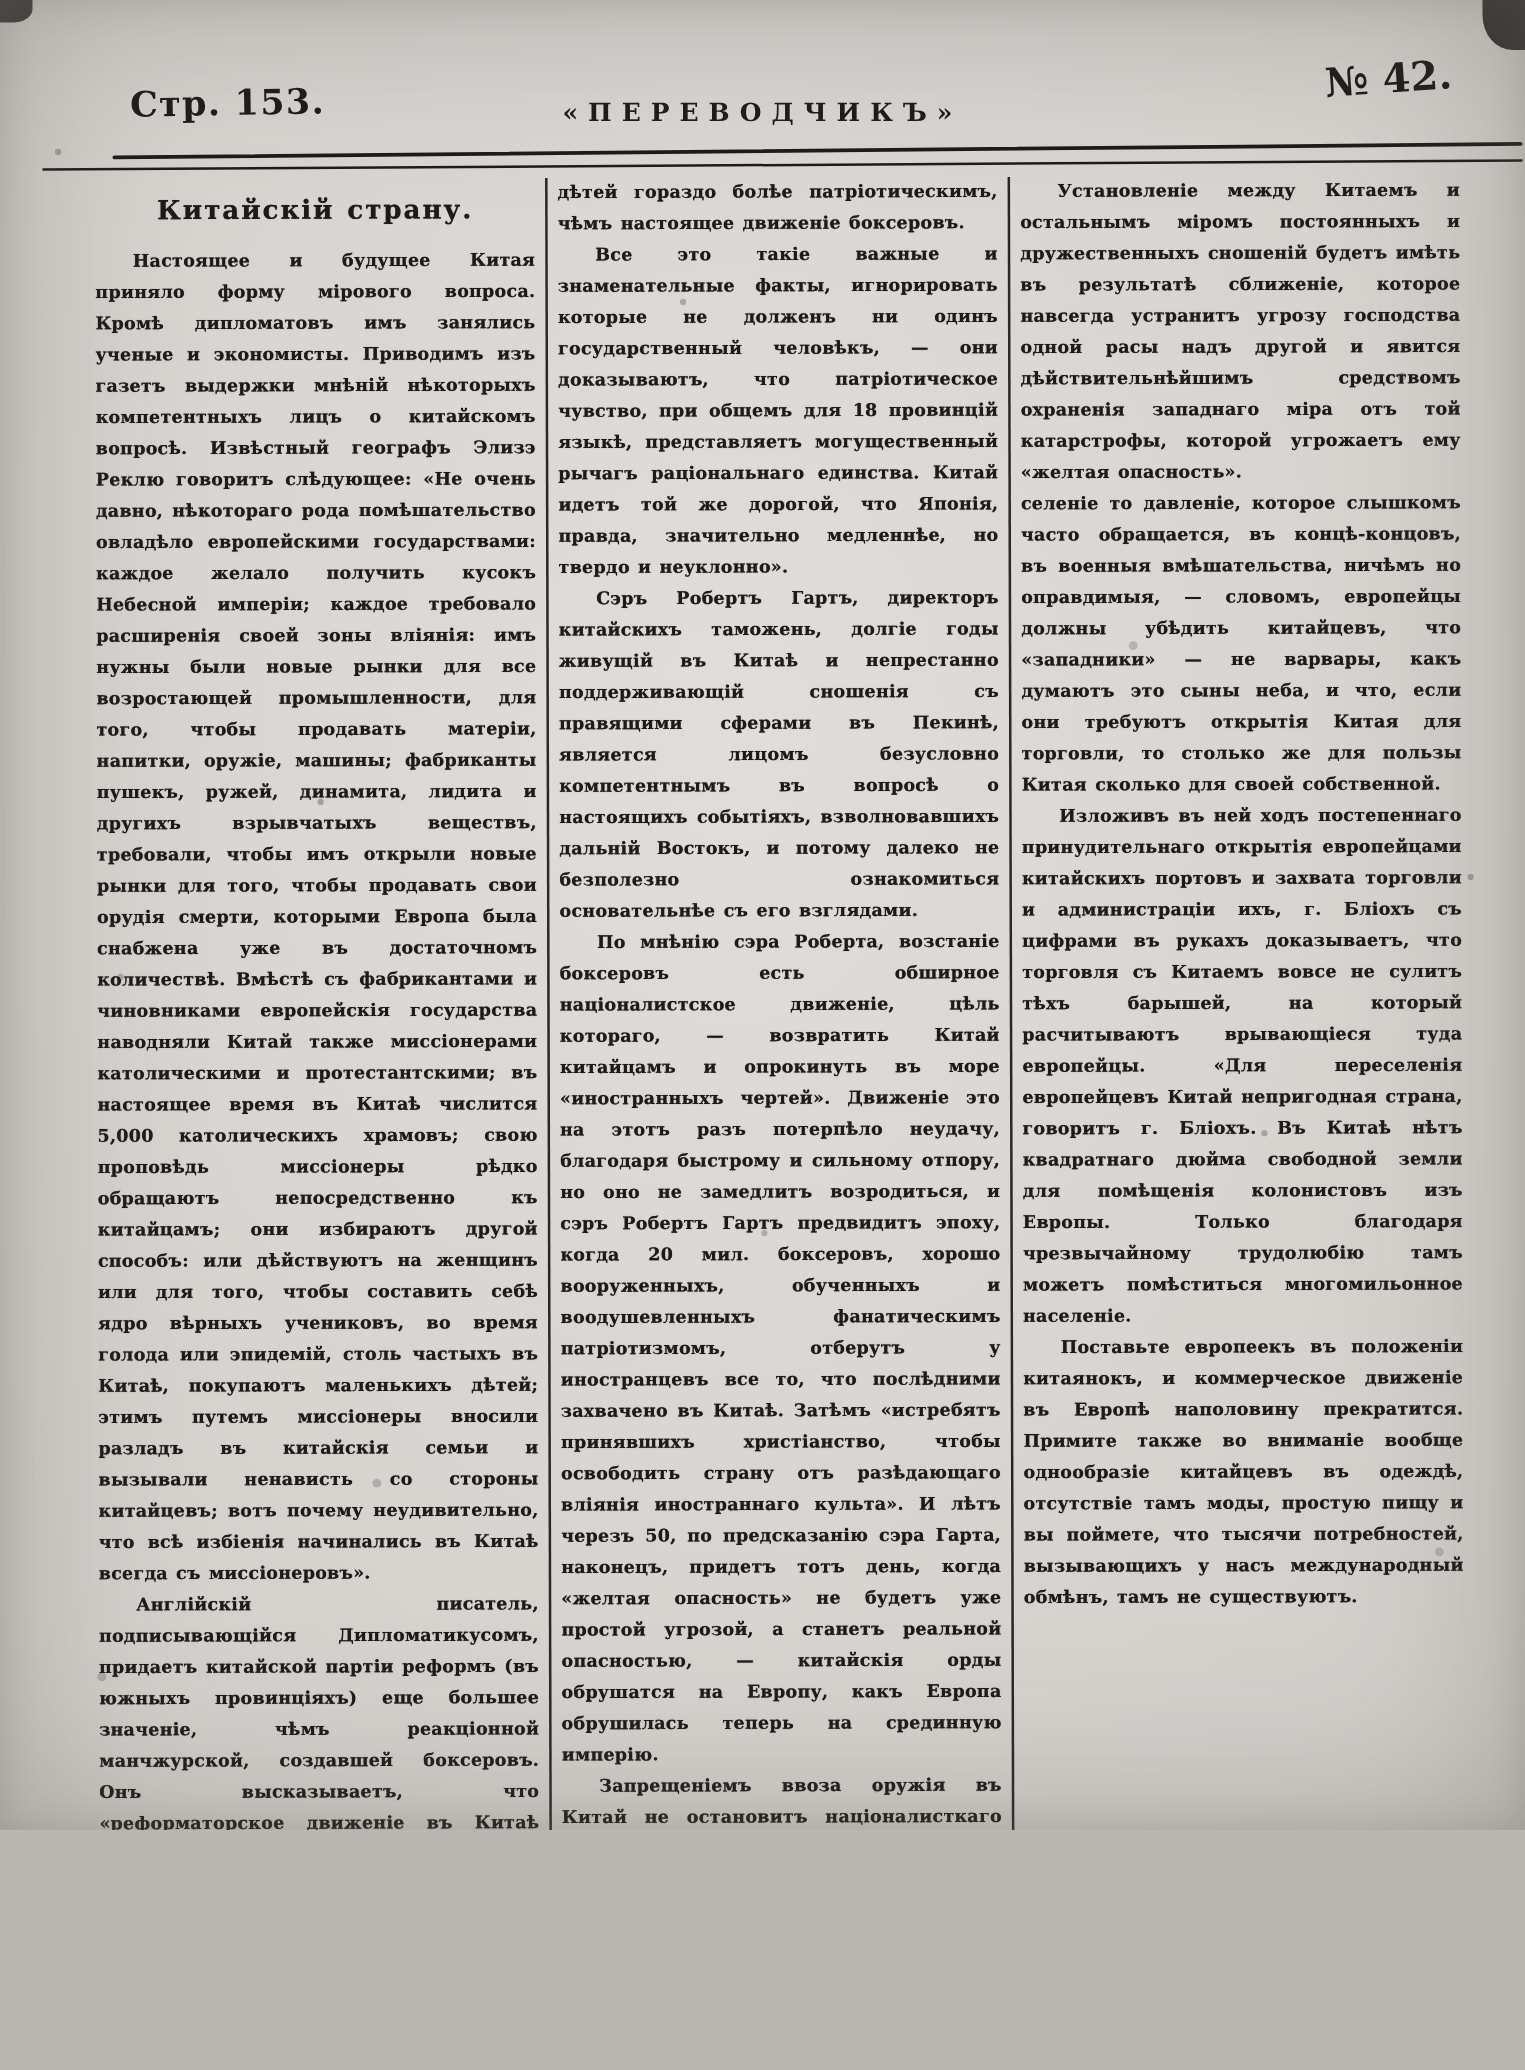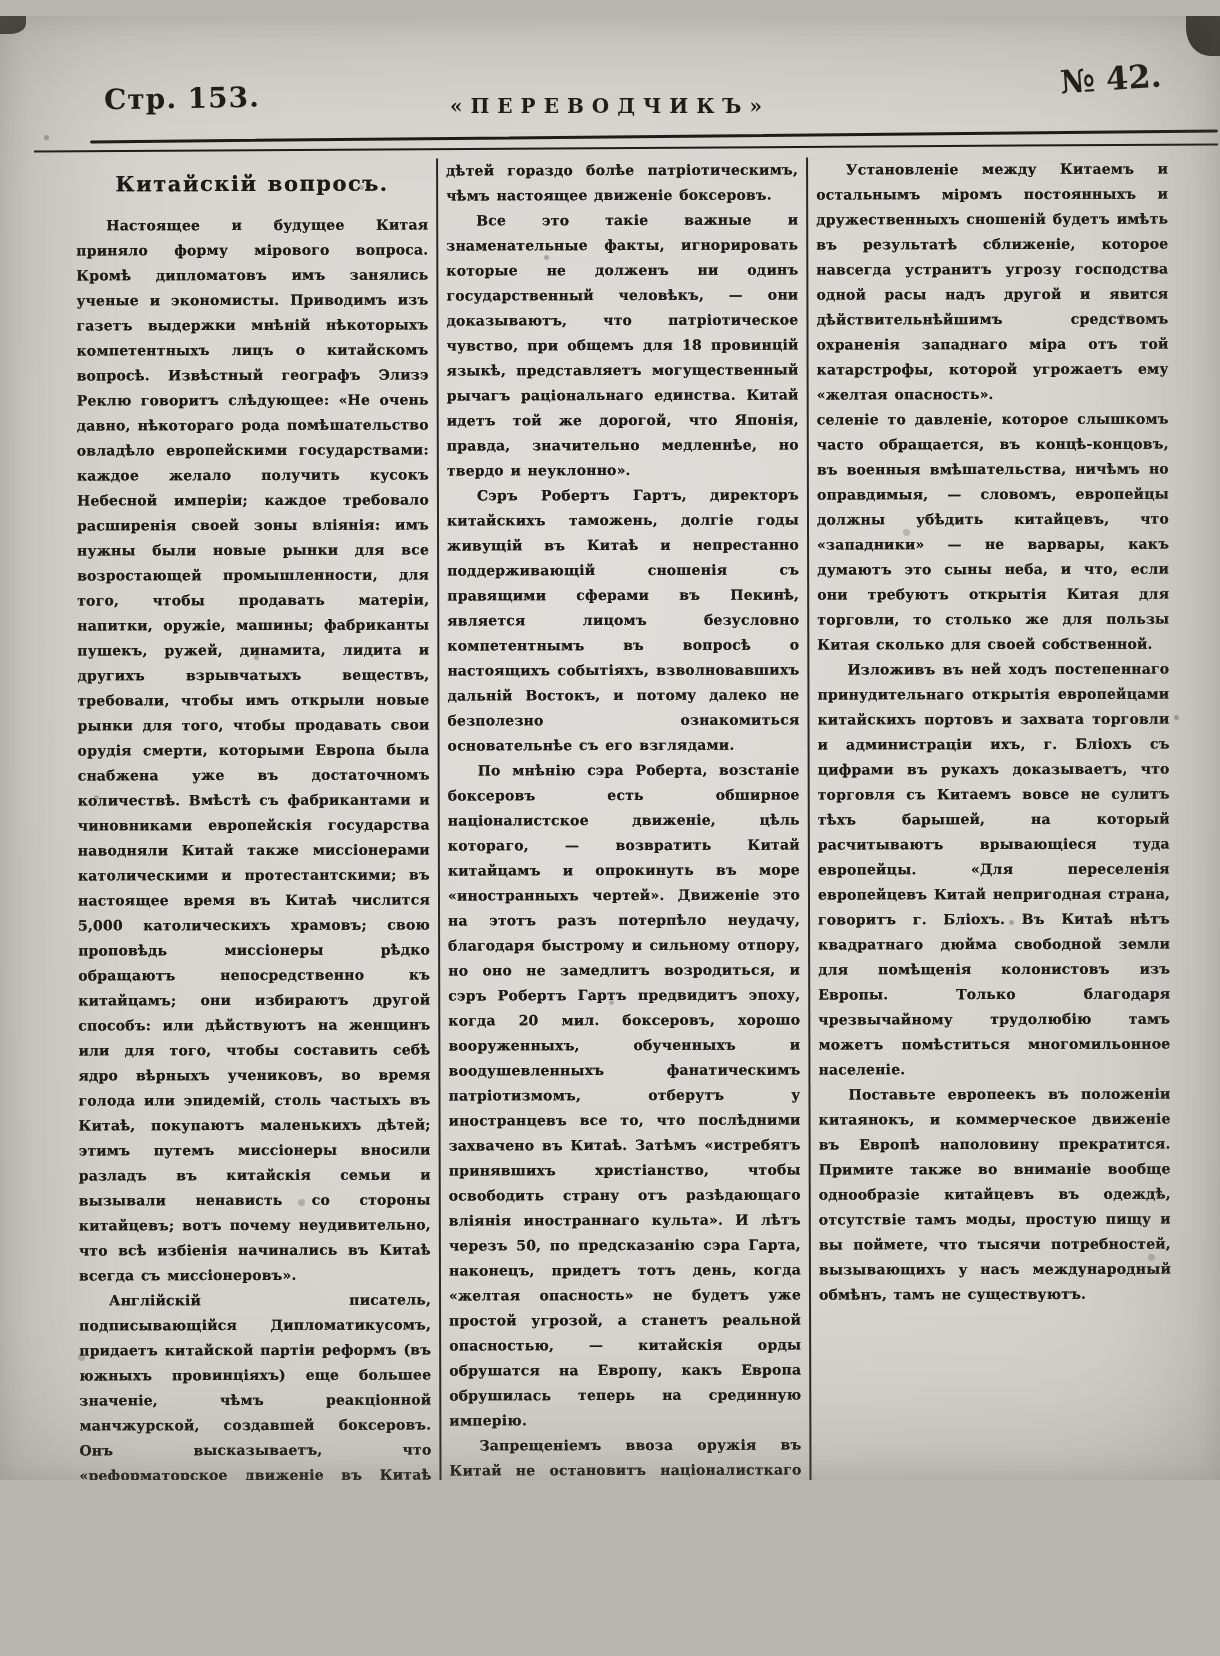--- a/index.html
+++ b/index.html
@@ -3,21 +3,21 @@
 <meta charset="utf-8">
 <style>
   :root{
     --paper:#d7d5d0;
     --ink:#1d1b18;
   }
   html,body{margin:0;padding:0;background:#b9b7b1;}
   .page{
     position:relative;
     width:1220px;height:1464px;
-    margin:16px auto;
+    margin:0 auto;
     background:
       radial-gradient(ellipse at 48% 40%, #e0deda 0%, var(--paper) 55%, #cfcdc7 100%);
     overflow:hidden;
     font-family:"DejaVu Serif","Liberation Serif",serif;
     color:var(--ink);
   }
   .page::after{
     content:"";position:absolute;inset:0;pointer-events:none;
     box-shadow: inset 0 0 150px rgba(95,92,84,.38), inset 0 0 28px rgba(100,97,88,.22);
   }
@@ -136,21 +136,21 @@
   <header>
     <span class="hdr-page">Стр. 153.</span>
     <span class="hdr-masthead">«ПЕРЕВОДЧИКЪ»</span>
     <span class="hdr-issue">№ 42.</span>
     <div class="rule-a"></div>
     <div class="rule-b"></div>
   </header>
 
   <main class="columns">
     <section class="column">
-      <h1 class="article-title">Китайскій вопросъ.</h1>
+      <h1 class="article-title">Китайскій страну.</h1>
     <p class="para indent">Настоящее и будущее Китая приняло форму мірового вопроса. Кромѣ дипломатовъ имъ занялись ученые и экономисты. Приводимъ изъ газетъ выдержки мнѣній нѣкоторыхъ компетентныхъ лицъ о китайскомъ вопросѣ. Извѣстный географъ Элизэ Реклю говоритъ слѣдующее: «Не очень давно, нѣкотораго рода помѣшательство овладѣло европейскими государствами: каждое желало получить кусокъ Небесной имперіи; каждое требовало расширенія своей зоны вліянія: имъ нужны были новые рынки для все возростающей промышленности, для того, чтобы продавать матеріи, напитки, оружіе, машины; фабриканты пушекъ, ружей, динамита, лидита и другихъ взрывчатыхъ веществъ, требовали, чтобы имъ открыли новые рынки для того, чтобы продавать свои орудія смерти, которыми Европа была снабжена уже въ достаточномъ количествѣ. Вмѣстѣ съ фабрикантами и чиновниками европейскія государства наводняли Китай также миссіонерами католическими и протестантскими; въ настоящее время въ Китаѣ числится 5,000 католическихъ храмовъ; свою проповѣдь миссіонеры рѣдко обращаютъ непосредственно къ китайцамъ; они избираютъ другой способъ: или дѣйствуютъ на женщинъ или для того, чтобы составить себѣ ядро вѣрныхъ учениковъ, во время голода или эпидемій, столь частыхъ въ Китаѣ, покупаютъ маленькихъ дѣтей; этимъ путемъ миссіонеры вносили разладъ въ китайскія семьи и вызывали ненависть со стороны китайцевъ; вотъ почему неудивительно, что всѣ избіенія начинались въ Китаѣ всегда съ миссіонеровъ».</p>
         <p class="para indent">Англійскій писатель, подписывающійся Дипломатикусомъ, придаетъ китайской партіи реформъ (въ южныхъ провинціяхъ) еще большее значеніе, чѣмъ реакціонной манчжурской, создавшей боксеровъ. Онъ высказываетъ, что «реформаторское движеніе въ Китаѣ гораздо серьезнѣе крикливаго негодованія реакціонеровъ. Чтобы оцѣнить значеніе перваго, стоитъ лишь вспомнить слѣдующія слова эдикта императора, даннаго имъ передъ низверженіемъ его съ престола императрицей вдовой: «Мы не менѣе другихъ обезпокоены, видя, что Китай долженъ подчиняться иностраннымъ правительствамъ, но мы не будемъ въ состояніи защищаться противъ иностранцевъ до тѣхъ поръ, пока не познаемъ ихъ и не постигнемъ ихъ науки»... Во всемъ Китаѣ, въ особенности на югѣ, эдикты императора встрѣчались восторженно, и понадобились бы столбцы для перечисленія всѣхъ выдающихся государственныхъ людей и дѣятелей примкнувшихъ къ движенію, которое явля-</p>
       </section>
     <div class="col-rule rule-1"></div>
     <section class="column">
         <p class="para">дѣтей гораздо болѣе патріотическимъ, чѣмъ настоящее движеніе боксеровъ.</p>
         <p class="para indent">Все это такіе важные и знаменательные факты, игнорировать которые не долженъ ни одинъ государственный человѣкъ, — они доказываютъ, что патріотическое чувство, при общемъ для 18 провинцій языкѣ, представляетъ могущественный рычагъ раціональнаго единства. Китай идетъ той же дорогой, что Японія, правда, значительно медленнѣе, но твердо и неуклонно».</p>
         <p class="para indent">Сэръ Робертъ Гартъ, директоръ китайскихъ таможень, долгіе годы живущій въ Китаѣ и непрестанно поддерживающій сношенія съ правящими сферами въ Пекинѣ, является лицомъ безусловно компетентнымъ въ вопросѣ о настоящихъ событіяхъ, взволновавшихъ дальній Востокъ, и потому далеко не безполезно ознакомиться основательнѣе съ его взглядами.</p>
         <p class="para indent">По мнѣнію сэра Роберта, возстаніе боксеровъ есть обширное націоналистское движеніе, цѣль котораго, — возвратить Китай китайцамъ и опрокинуть въ море «иностранныхъ чертей». Движеніе это на этотъ разъ потерпѣло неудачу, благодаря быстрому и сильному отпору, но оно не замедлитъ возродиться, и сэръ Робертъ Гартъ предвидитъ эпоху, когда 20 мил. боксеровъ, хорошо вооруженныхъ, обученныхъ и воодушевленныхъ фанатическимъ патріотизмомъ, отберутъ у иностранцевъ все то, что послѣдними захвачено въ Китаѣ. Затѣмъ «истребятъ принявшихъ христіанство, чтобы освободить страну отъ разѣдающаго вліянія иностраннаго культа». И лѣтъ черезъ 50, по предсказанію сэра Гарта, наконецъ, придетъ тотъ день, когда «желтая опасность» не будетъ уже простой угрозой, а станетъ реальной опасностью, — китайскія орды обрушатся на Европу, какъ Европа обрушилась теперь на срединную имперію.</p>
         <p class="para indent">Запрещеніемъ ввоза оружія въ Китай не остановитъ націоналисткаго движенія, равно какъ не остановить его усиленнымъ введеніемъ среди китайцевъ христіанства. «Желтую опасность» такимъ средствомъ предотвратить нельзя. Нужно найти немедленно другое средство, въ раціональности котораго никто не могъ бы сомнѣваться, и сэръ Р. Гартъ даетъ это средство: милосердіе, всепрощеніе.</p>

